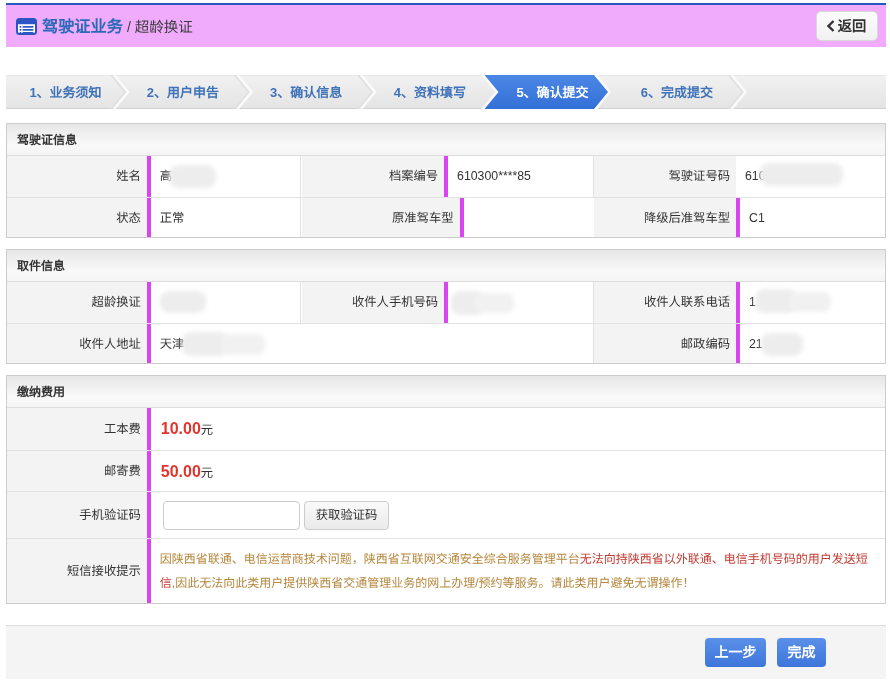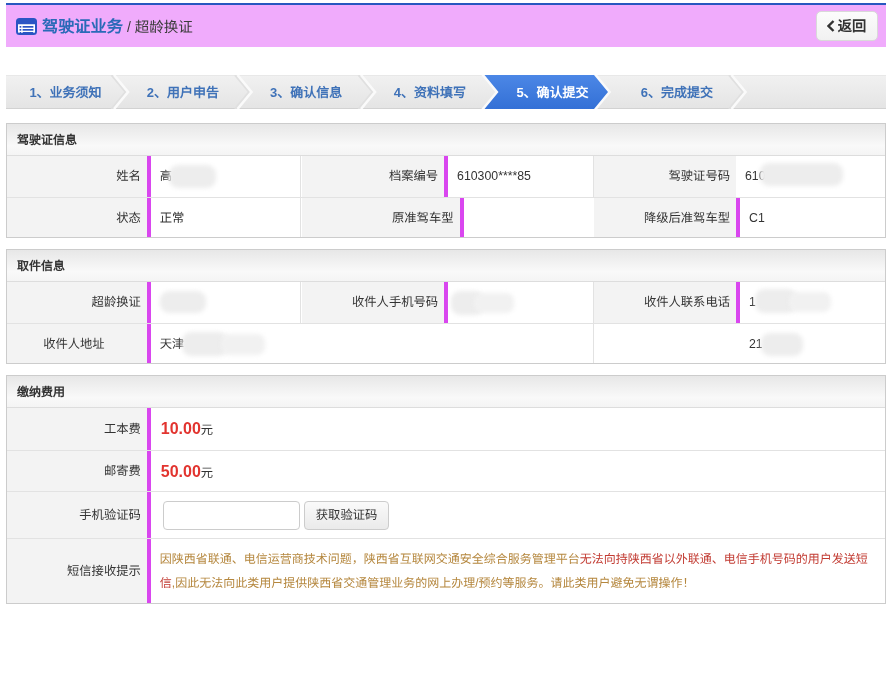--- a/index.html
+++ b/index.html
@@ -121,22 +121,23 @@
         </div>
       <div class="c cl" style="left:294.5px;width:146.6px;">收件人手机号码</div>
       <div class="c cv" style="left:441.1px;width:145.9px;">
           <span class="blur" style="left:3px;top:9px;width:33px;height:24px;"></span>
           <span class="blur2" style="left:26px;top:11px;width:40px;height:20px;"></span>
         </div>
       <div class="c cl" style="left:587px;width:146px;">收件人联系电话</div>
       <div class="c cv last" style="left:733px;width:145px;">1<span class="blur" style="left:15px;top:7px;width:42px;height:24px;"></span><span class="blur2" style="left:49px;top:10px;width:42px;height:20px;"></span></div>
     </div>
     <div class="row rb" style="top:73px;height:40px;line-height:40px;">
-      <div class="c cl" style="left:0;width:143.8px;text-align:center;">收件人地址</div>
+      <div class="c cl" style="left:0;width:143.8px;">收件人地址</div>
       <div class="c cv" style="left:143.8px;width:443.2px;">天津<span class="blur" style="left:31px;top:8px;width:46px;height:24px;"></span><span class="blur2" style="left:70px;top:10px;width:44px;height:21px;"></span></div>
+      <div class="c cl" style="left:587px;width:146px;">邮政编码</div>
       <div class="c cv last" style="left:733px;width:145px;">21<span class="blur" style="left:21px;top:9px;width:42px;height:23px;"></span></div>
     </div>
   </div>
 
   <div class="panel" style="top:375px;height:229px;">
     <div class="phead">缴纳费用</div>
     <div class="row" style="top:32px;height:42px;line-height:42px;">
       <div class="c cl" style="left:0;width:143.8px;">工本费</div>
       <div class="c cv last" style="left:143.8px;width:734.2px;"><span class="red" style="margin-left:1px;">10.00</span>元</div>
     </div>
@@ -149,13 +150,17 @@
       <div class="c cv last" style="left:143.8px;width:734.2px;"><span class="vinput" style="margin-left:3px;"></span><span class="vbtn">获取验证码</span></div>
     </div>
     <div class="row rb" style="top:162px;height:65px;">
       <div class="c cv last" style="left:143.8px;width:734.2px;">
           <div class="warn">因陕西省联通、电信运营商技术问题，陕西省互联网交通安全综合服务管理平台<span class="wr">无法向持陕西省以外联通、电信手机号码的用户发送短</span><br><span class="wr">信</span>,因此无法向此类用户提供陕西省交通管理业务的网上办理/预约等服务。请此类用户避免无谓操作！</div>
         </div>
       <div class="c cl" style="left:0;width:143.8px;line-height:65px;">短信接收提示</div>
     </div>
   </div>
 
+  <div class="footer">
+    <div class="fbtn" style="left:699px;width:61px;">上一步</div>
+    <div class="fbtn" style="left:771px;width:49px;">完成</div>
+  </div>
 </div>
 
 </body></html>

